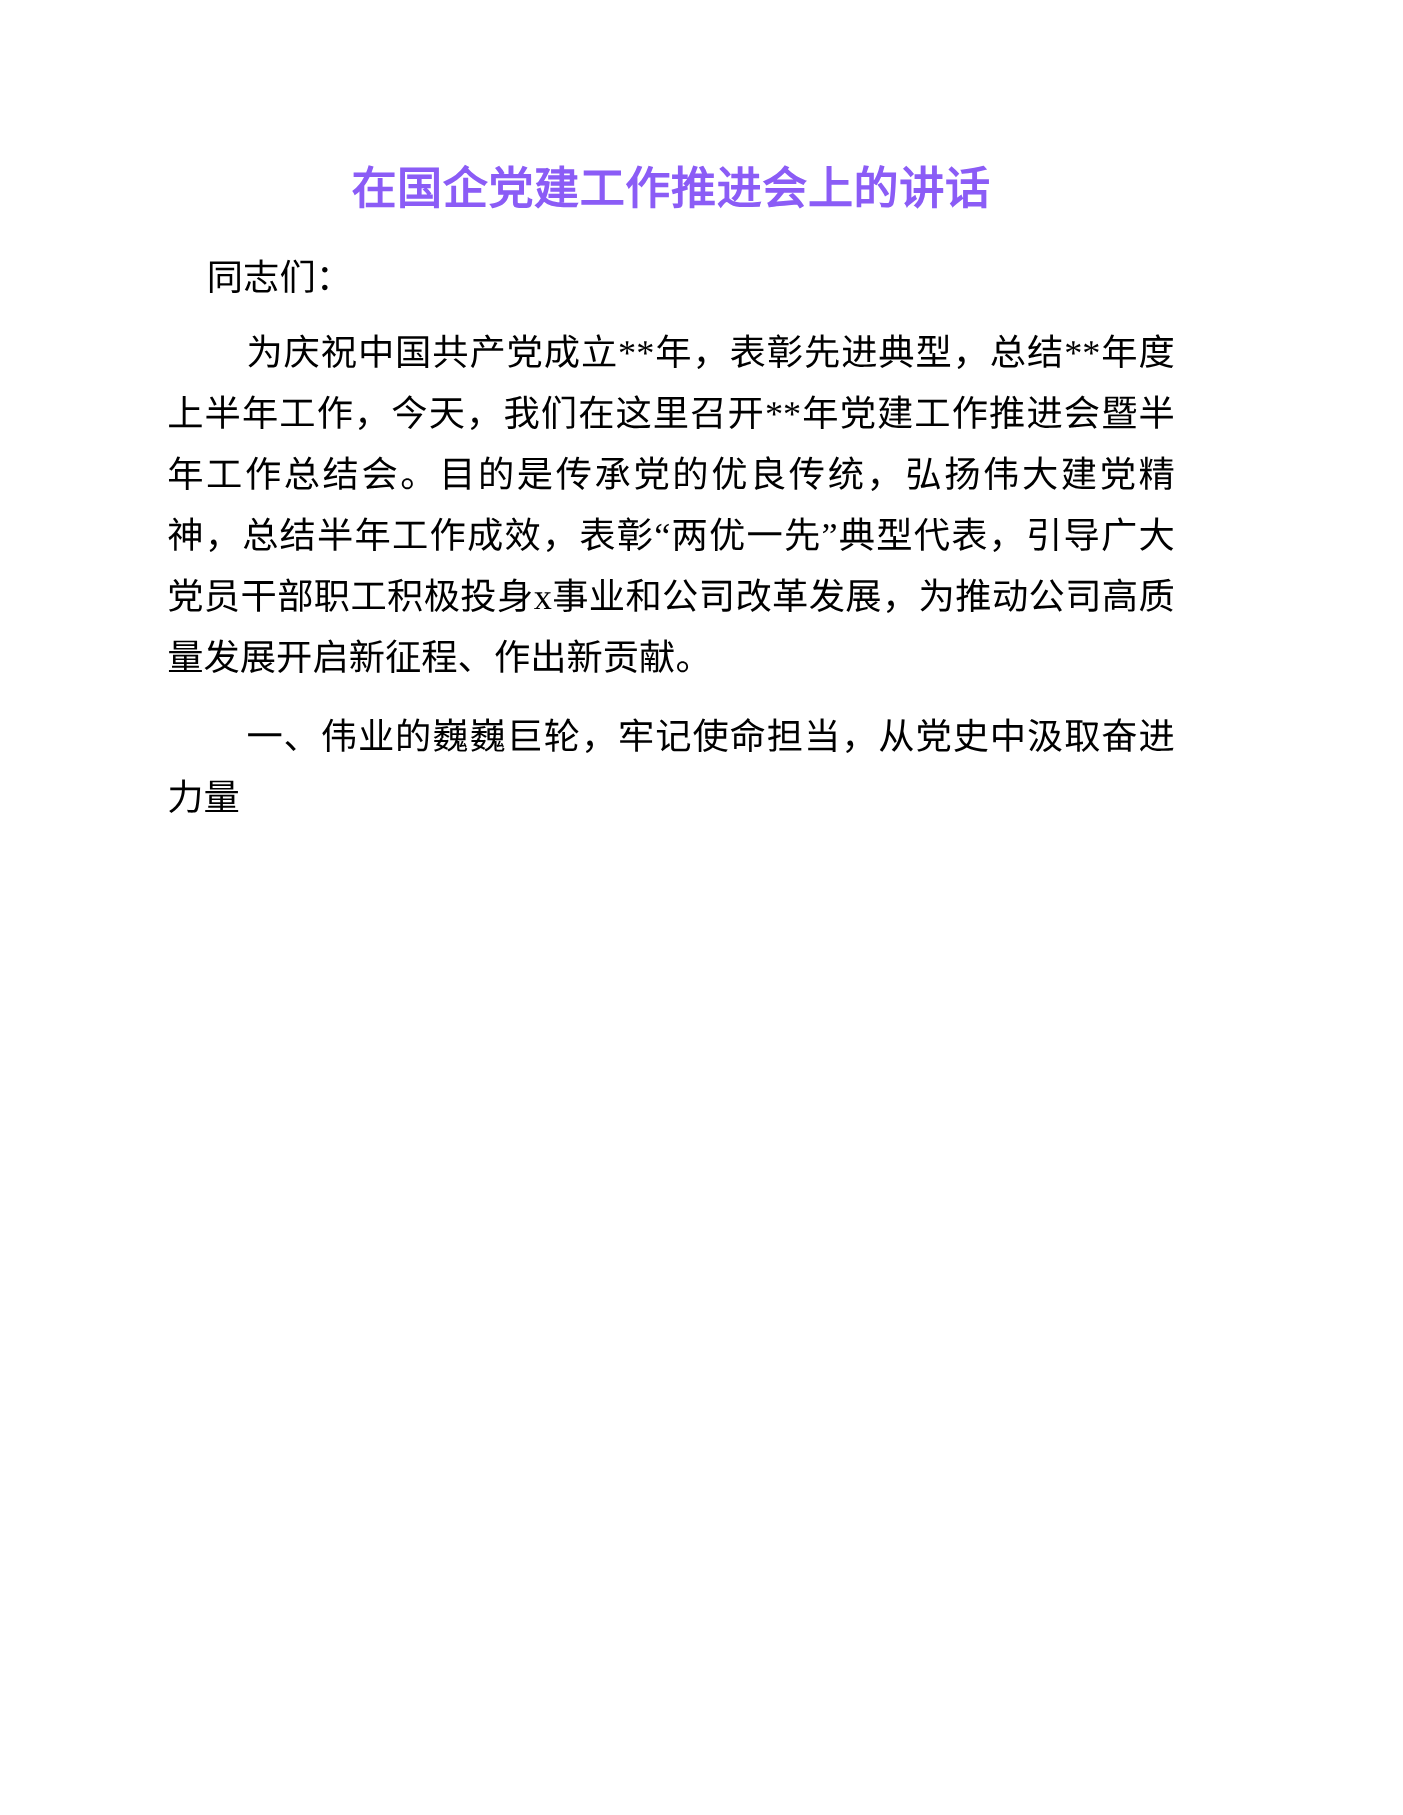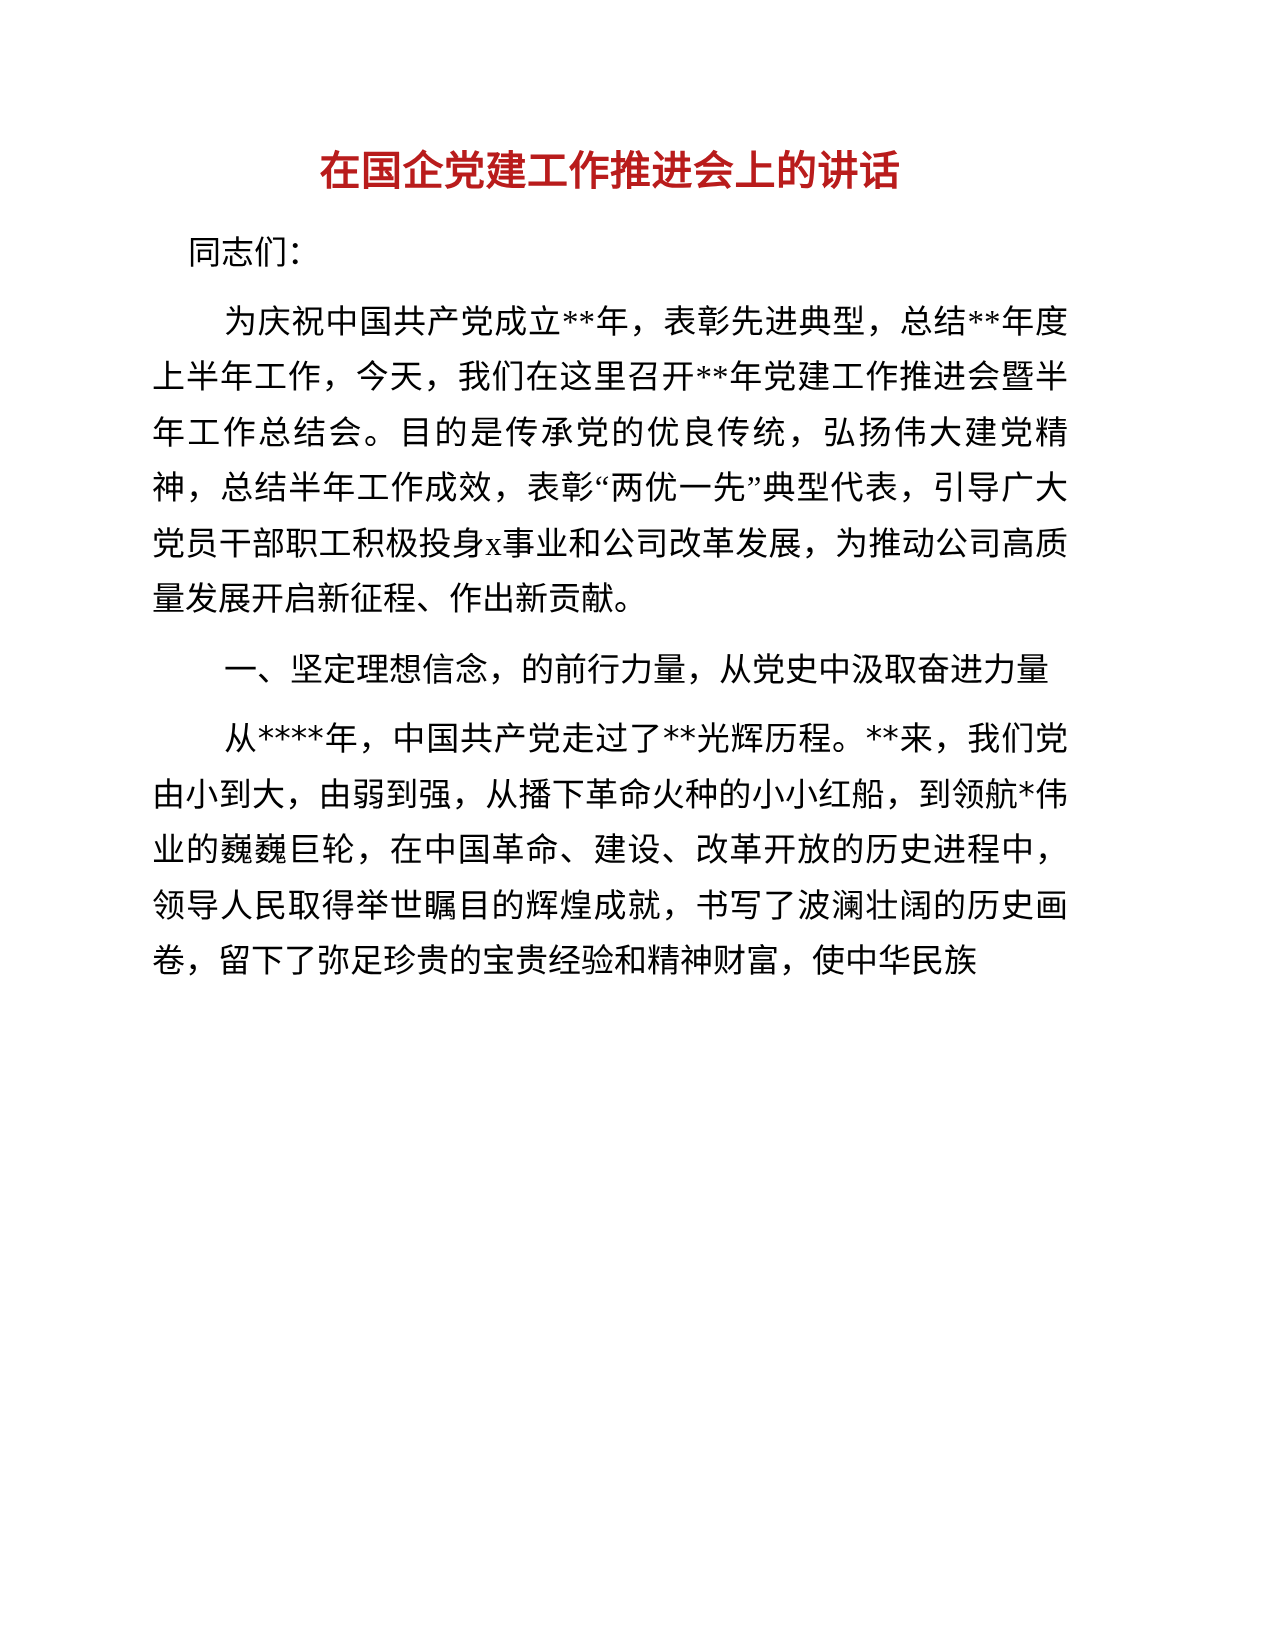--- a/index.html
+++ b/index.html
@@ -23,21 +23,21 @@
     position: absolute;
     left: 152px;
     top: 0;
     width: 916px;
   }
   .doc-title {
     font-size: 41px;
     font-weight: bold;
     line-height: 56px;
     text-align: center;
-    color: #b91c1c;
+    color: #8b5cf6;
     letter-spacing: 0.5px;
     margin: 0;
     padding-top: 143px;
     padding-bottom: 0;
   }
   .para {
     font-size: 33px;
     line-height: 55.5px;
     color: #000000;
     text-align: justify;
@@ -71,18 +71,17 @@
 <div class="page">
   <div class="doc-body">
 
     <h1 class="doc-title">在国企党建工作推进会上的讲话</h1>
 
     <p class="para para-salutation">同志们：</p>
 
     <p class="para para-body">为庆祝中国共产党成立**年，表彰先进典型，总结**年度上半年工作，今天，我们在这里召开**年党建工作推进会暨半年工作总结会。目的是传承党的优良传统，弘扬伟大建党精神，总结半年工作成效，表彰“两优一先”典型代表，引导广大党员干部职工积极投身x事业和公司改革发展，为推动公司高质量发展开启新征程、作出新贡献。</p>
 
 
-    <p class="para para-heading">一、坚定理想信念，的前行力量，从党史中汲取奋进力量</p>
+    <p class="para para-heading">一、伟业的巍巍巨轮，牢记使命担当，从党史中汲取奋进力量</p>
 
-    <p class="para para-last">从****年，中国共产党走过了**光辉历程。**来，我们党由小到大，由弱到强，从播下革命火种的小小红船，到领航*伟业的巍巍巨轮，在中国革命、建设、改革开放的历史进程中，领导人民取得举世瞩目的辉煌成就，书写了波澜壮阔的历史画卷，留下了弥足珍贵的宝贵经验和精神财富，使中华民族</p>
 
   </div>
 </div>
 
 </body></html>

